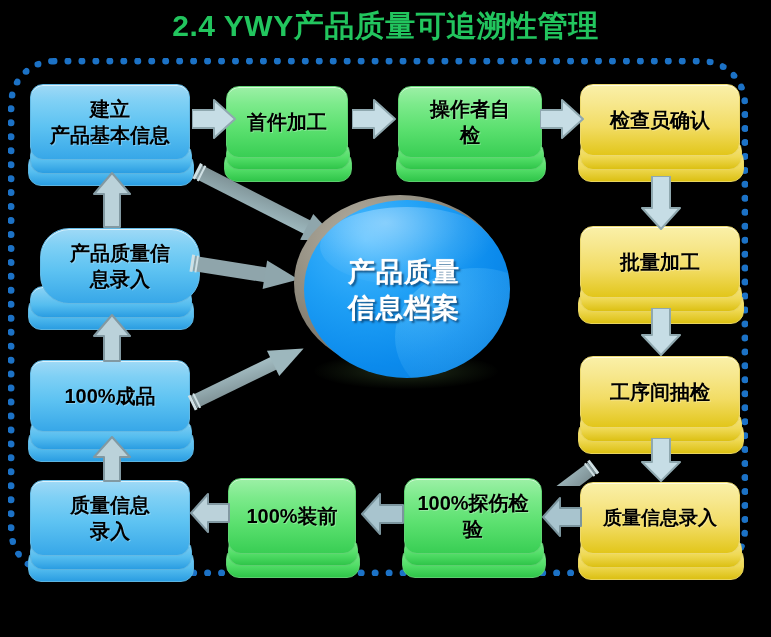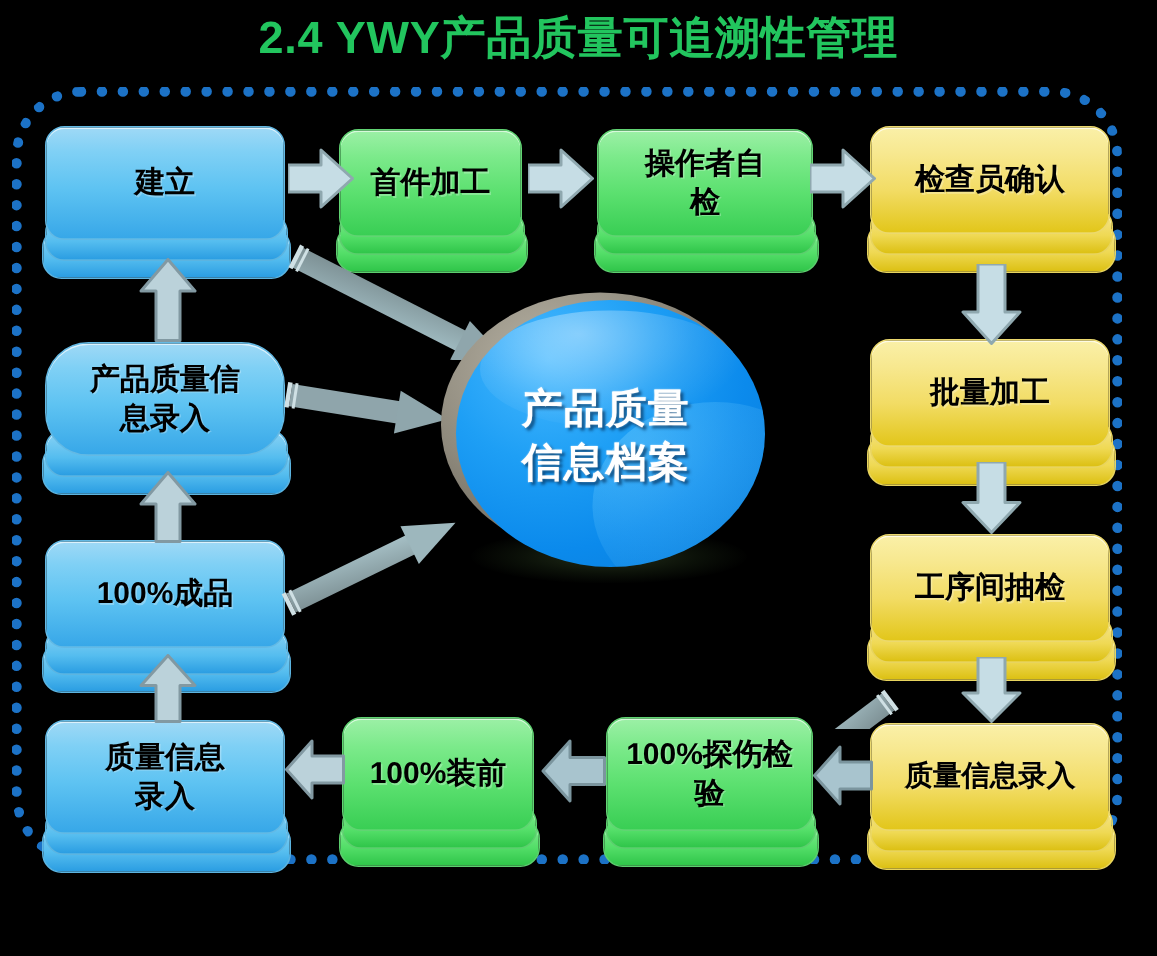--- a/index.html
+++ b/index.html
@@ -213,26 +213,27 @@
 
   <div class="title">2.4  YWY产品质量可追溯性管理</div>
 
   <div class="dotted-frame"></div>
 
   <div class="stack blue l2" style="left:28px;  top:152px; width:164px; height:32px;"></div>
   <div class="stack blue l1" style="left:30px;  top:142px; width:160px; height:30px;"></div>
   <div class="node blue" style="left:30px; top:84px; width:160px; height:76px;">
     <span>
       <span class="lbl">建立</span>
+      <span class="lbl">产品基本信息</span>
     </span>
   </div>
 
   <div class="stack blue l2" style="left:28px;  top:296px; width:164px; height:32px;"></div>
   <div class="stack blue l1" style="left:30px;  top:286px; width:160px; height:30px;"></div>
-  <div class="node blue" style="left:30px; top:228px; width:160px; height:76px;border-radius:29px;">
+  <div class="node blue" style="left:40px; top:228px; width:160px; height:76px;border-radius:29px;">
     <span>
       <span class="lbl">产品质量信</span>
       <span class="lbl">息录入</span>
     </span>
   </div>
 
   <div class="stack blue l2" style="left:28px;  top:428px; width:164px; height:32px;"></div>
   <div class="stack blue l1" style="left:30px;  top:418px; width:160px; height:30px;"></div>
   <div class="node blue" style="left:30px; top:360px; width:160px; height:72px;">
     <span>

